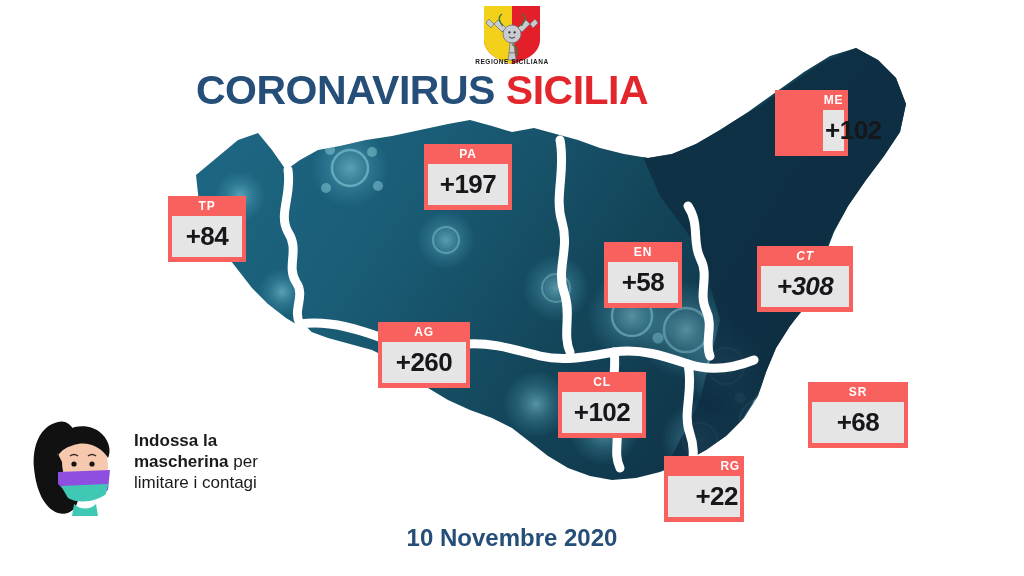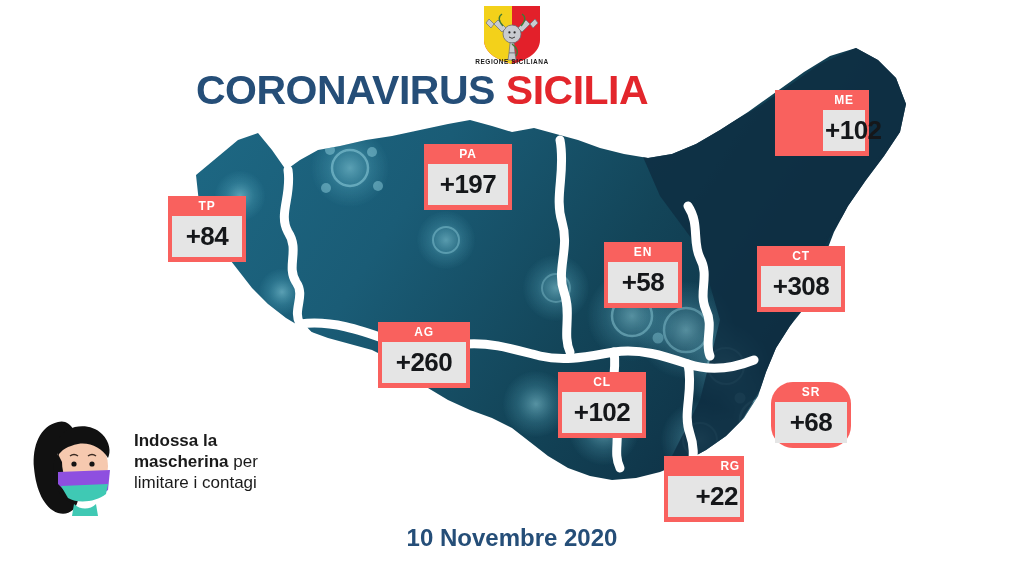--- a/index.html
+++ b/index.html
@@ -224,45 +224,45 @@
 
   <div id="badges">
       <div class="badge" style="left: 168px; top: 196px; width: 78px;">
         <span class="code">TP</span>
         <span class="num">+84</span>
       </div>
       <div class="badge" style="left: 424px; top: 144px; width: 88px;">
         <span class="code">PA</span>
         <span class="num">+197</span>
       </div>
-      <div class="badge" style="left: 775px; top: 90px; width: 94px; padding-left: 48px;">
+      <div class="badge" style="left: 775px; top: 90px; width: 73px; padding-left: 48px;">
         <span class="code">ME</span>
         <span class="num">+102</span>
       </div>
       <div class="badge" style="left: 378px; top: 322px; width: 92px;">
         <span class="code">AG</span>
         <span class="num">+260</span>
       </div>
       <div class="badge" style="left: 558px; top: 372px; width: 88px;">
         <span class="code">CL</span>
         <span class="num">+102</span>
       </div>
       <div class="badge" style="left: 604px; top: 242px; width: 78px;">
         <span class="code">EN</span>
         <span class="num">+58</span>
       </div>
-      <div class="badge" style="left: 757px; top: 246px; width: 88px;">
+      <div class="badge" style="left: 757px; top: 246px; width: 96px; font-style: italic;">
         <span class="code">CT</span>
         <span class="num">+308</span>
       </div>
       <div class="badge" style="left: 664px; top: 456px; width: 80px; text-align: right;">
         <span class="code">RG</span>
         <span class="num">+22</span>
       </div>
-      <div class="badge" style="left: 771px; top: 382px; width: 80px; border-radius: 22px;">
+      <div class="badge" style="left: 808px; top: 382px; width: 100px;">
         <span class="code">SR</span>
         <span class="num">+68</span>
       </div>
     </div>
 
   <div class="mask-block">
     <div class="mask-illu">
       <svg viewBox="0 0 92 102" xmlns="http://www.w3.org/2000/svg">
         <path d="M30,8 C12,12 4,32 6,54 C8,76 16,94 30,99 C40,102 48,96 50,86
                  C38,82 30,70 29,54 C28,36 34,22 46,16 C42,9 36,6 30,8 Z" fill="#111111"></path>

